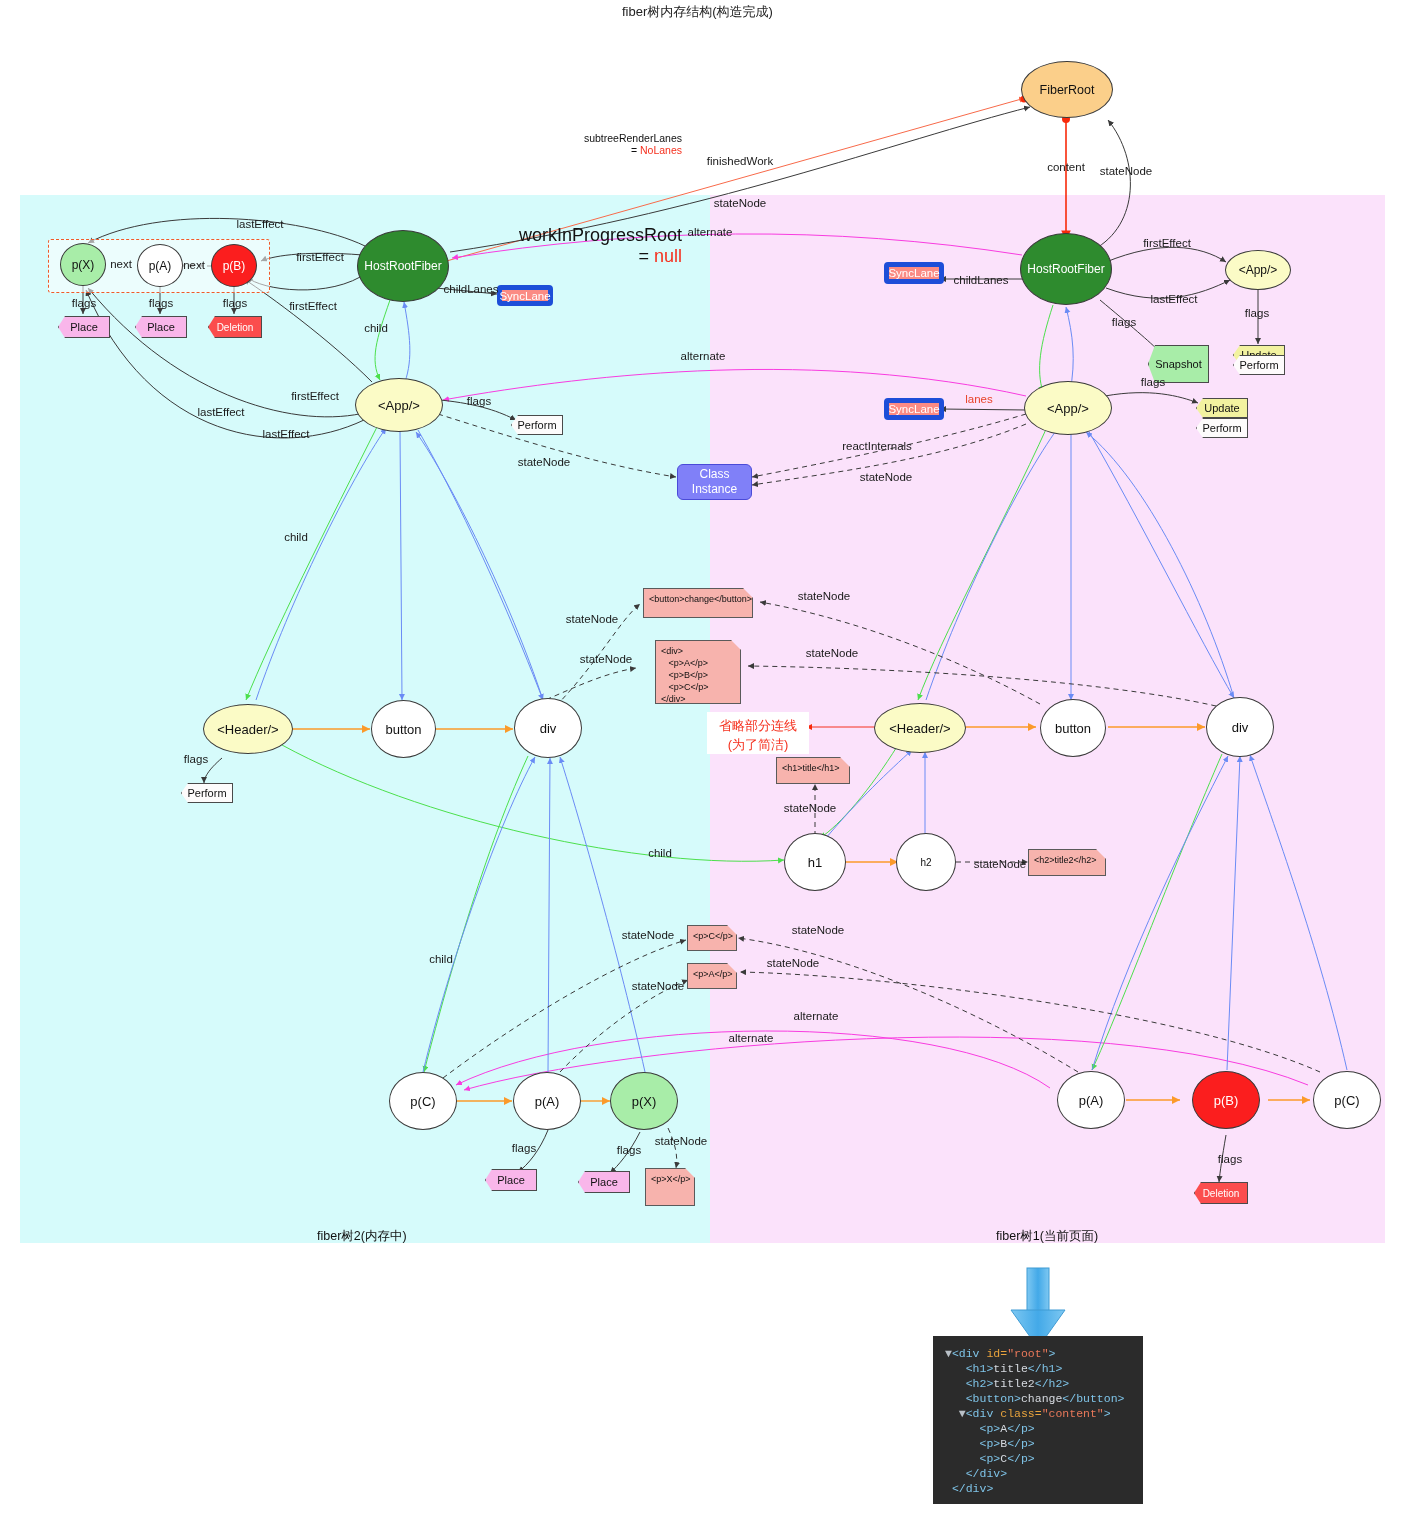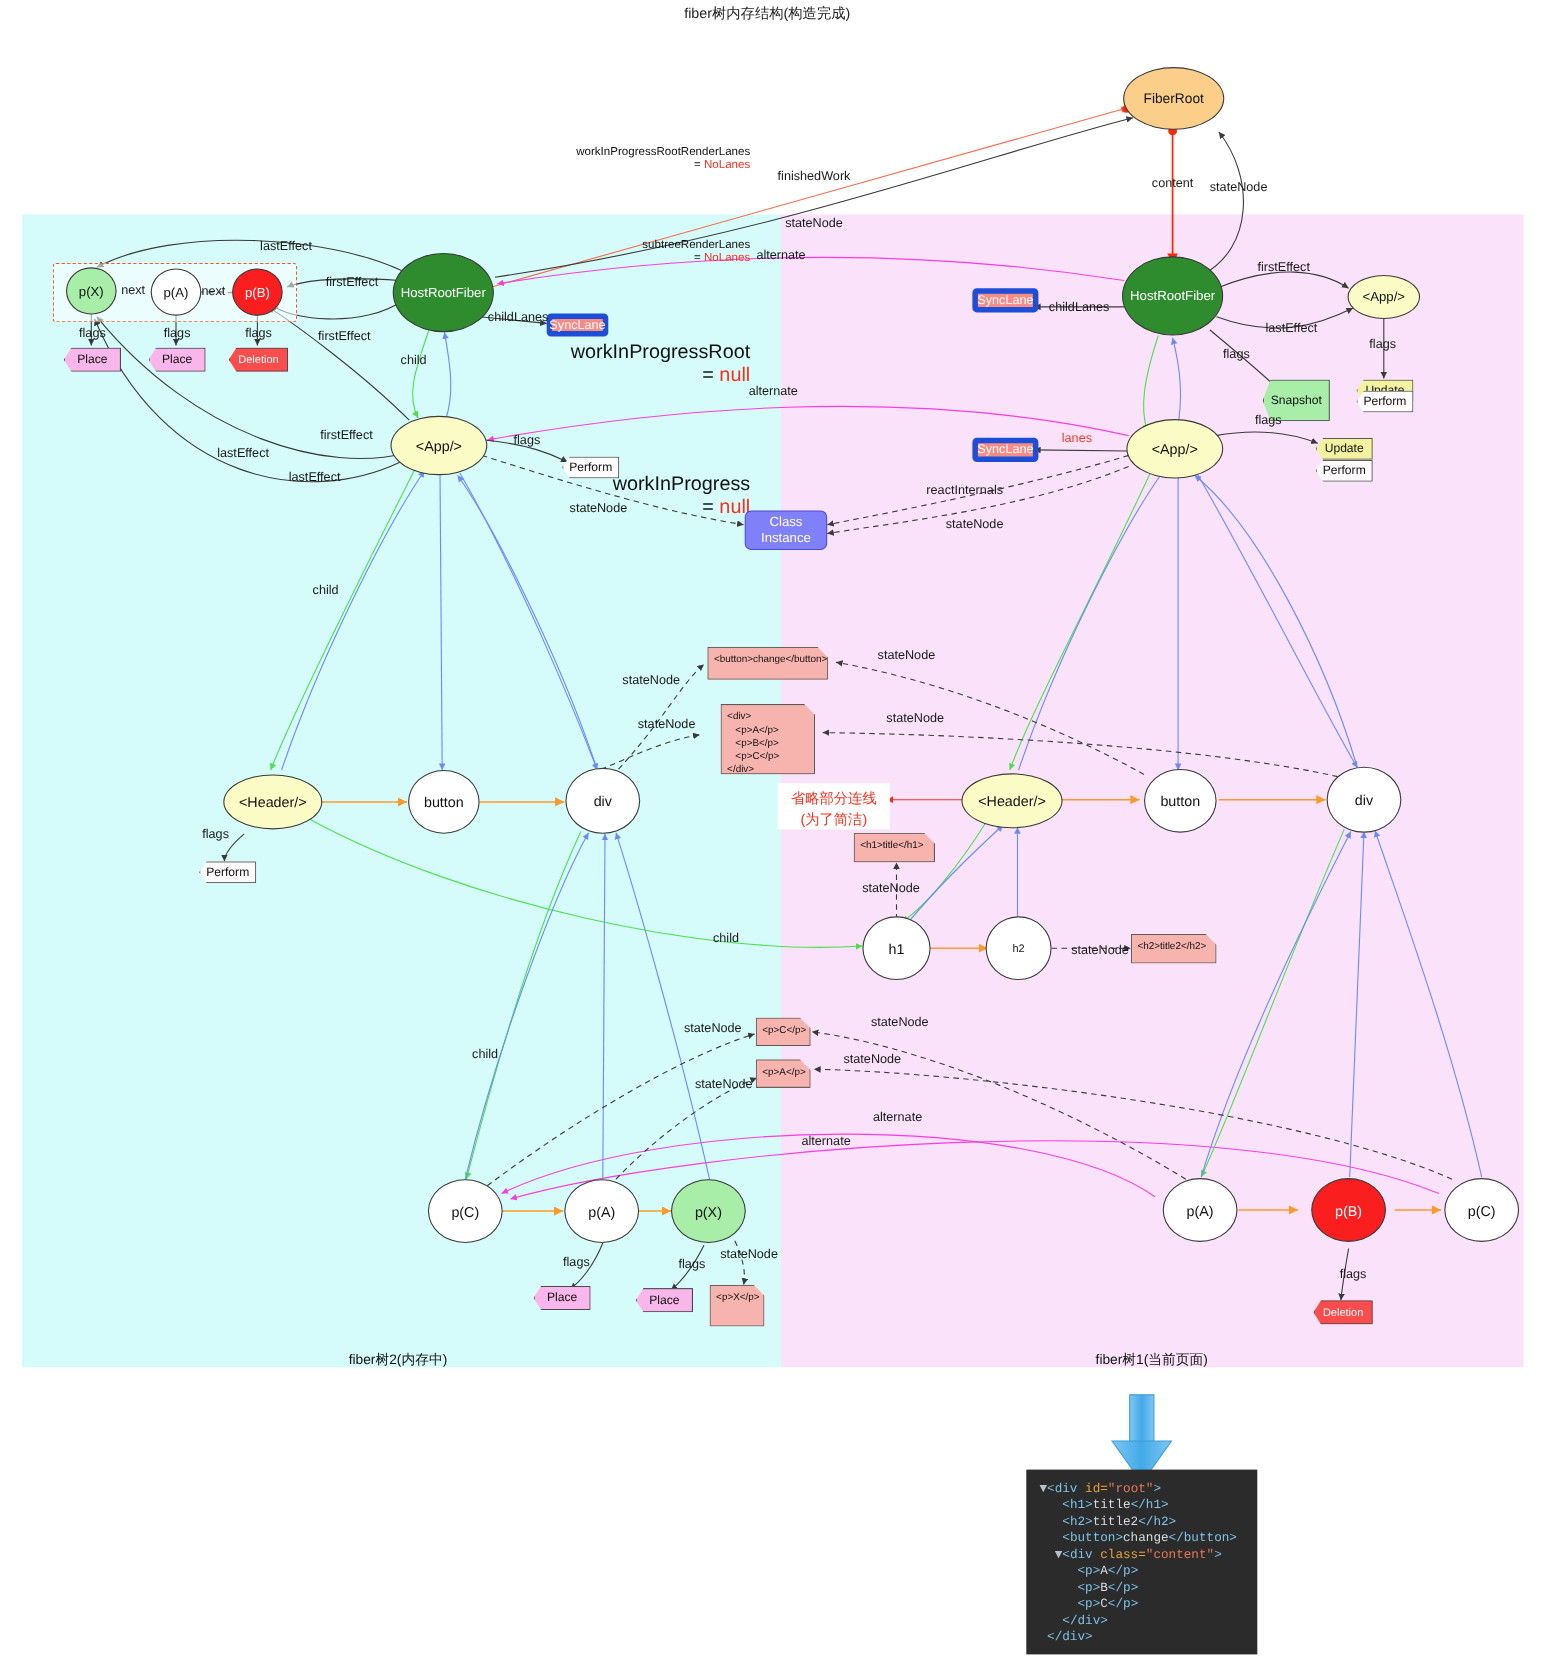--- a/index.html
+++ b/index.html
@@ -205,33 +205,25 @@
         <rect x="1027" y="1268" width="22" height="46" fill="url(#dagrad)" stroke="#3f9bd4" stroke-width="1"></rect>
         <path d="M1011,1310 L1065,1310 L1038,1348 z" fill="url(#dagrad)" stroke="#3f9bd4" stroke-width="1"></path>
       </g>
     </g>
   </svg>
 
   <div class="title" style="left:622px;top:3px;">fiber树内存结构(构造完成)</div>
 
   <div class="varblk" style="left:430px;top:84px;width:252px;">
     <div class="l1">
-      <span>workInProgressRootRenderLanes</span>
-      <span> = </span><span class="v">NoLanes</span>
-    </div>
-    <div class="l1">
       <span>subtreeRenderLanes</span>
       <span> = </span><span class="v">NoLanes</span>
     </div>
     <div class="l2">
       <span>workInProgressRoot</span>
-      <span> = </span><span class="v">null</span>
-    </div>
-    <div class="l2">
-      <span>workInProgress</span>
       <span> = </span><span class="v">null</span>
     </div>
   </div>
 
   <div class="dashbox" style="left:48px;top:239px;width:220px;height:52px;"></div>
 
   <div class="node ell" style="left:1021px;top:61px;width:92px;height:57px;background:#fbcf8a;font-size:12.5px;color:#111;">FiberRoot</div>
 
   <div class="node ell" style="left:357px;top:230px;width:92px;height:72px;background:#2e8b2e;color:#fff;font-size:12px;">HostRootFiber</div>
 

